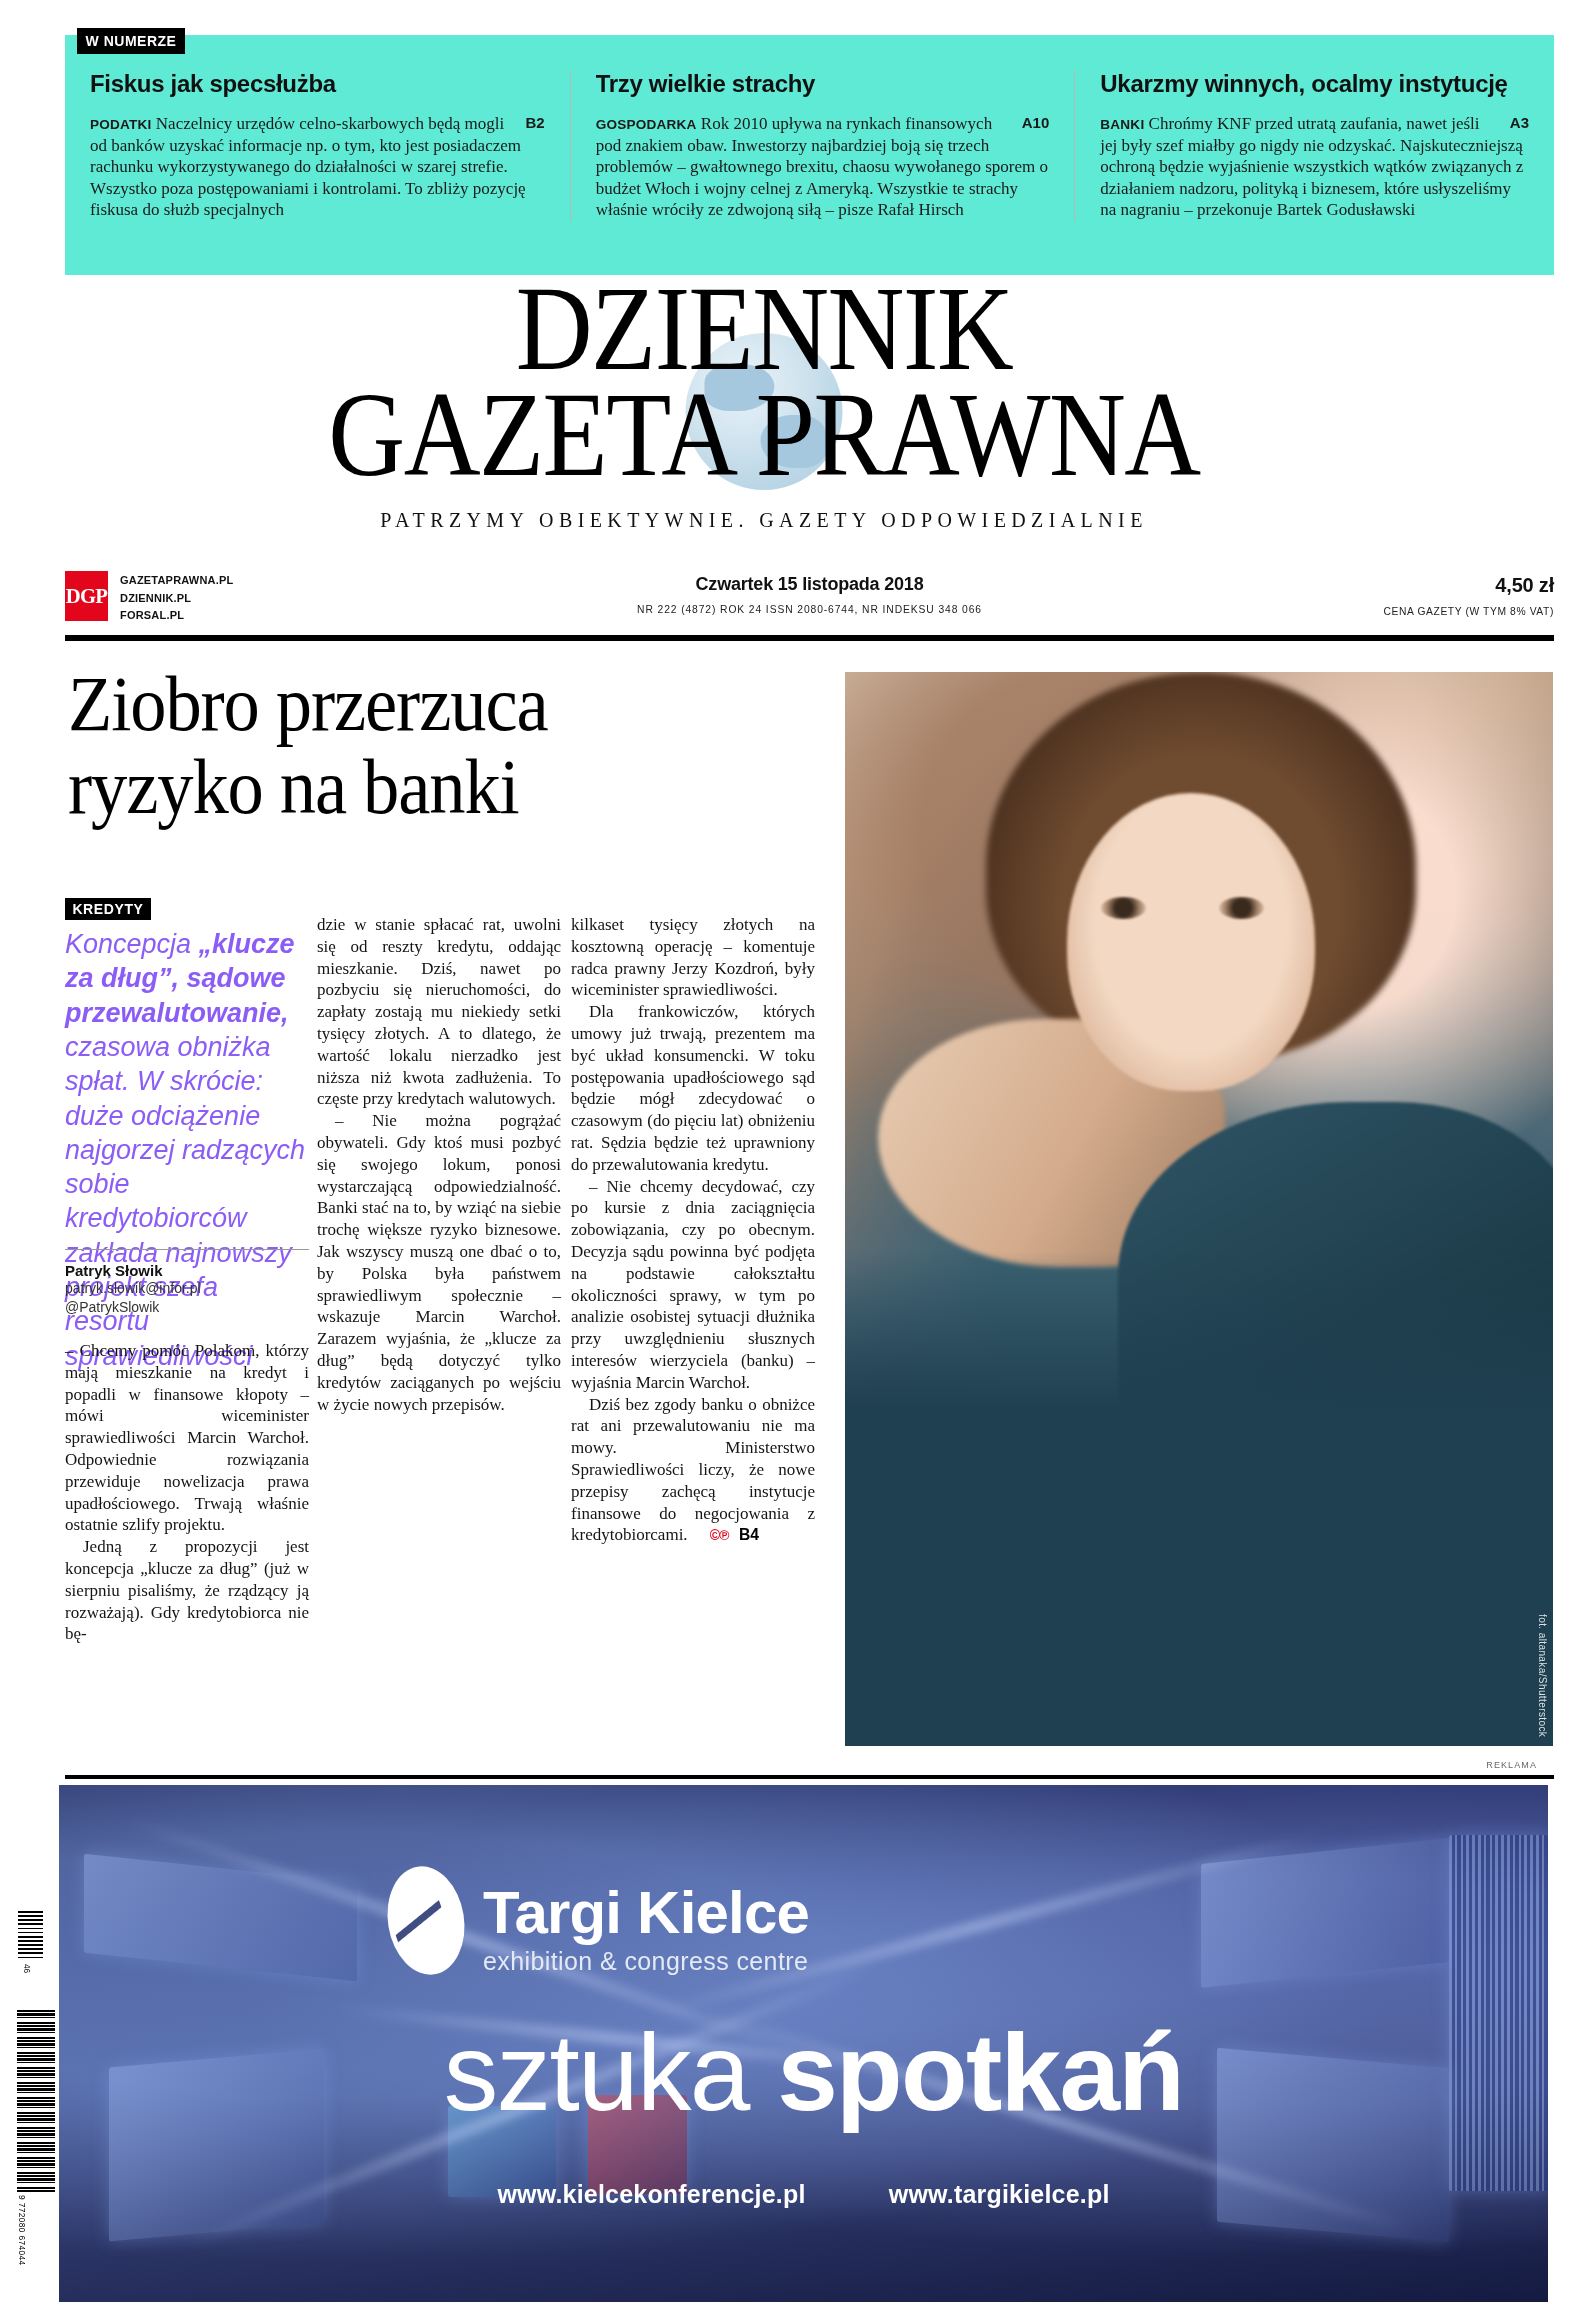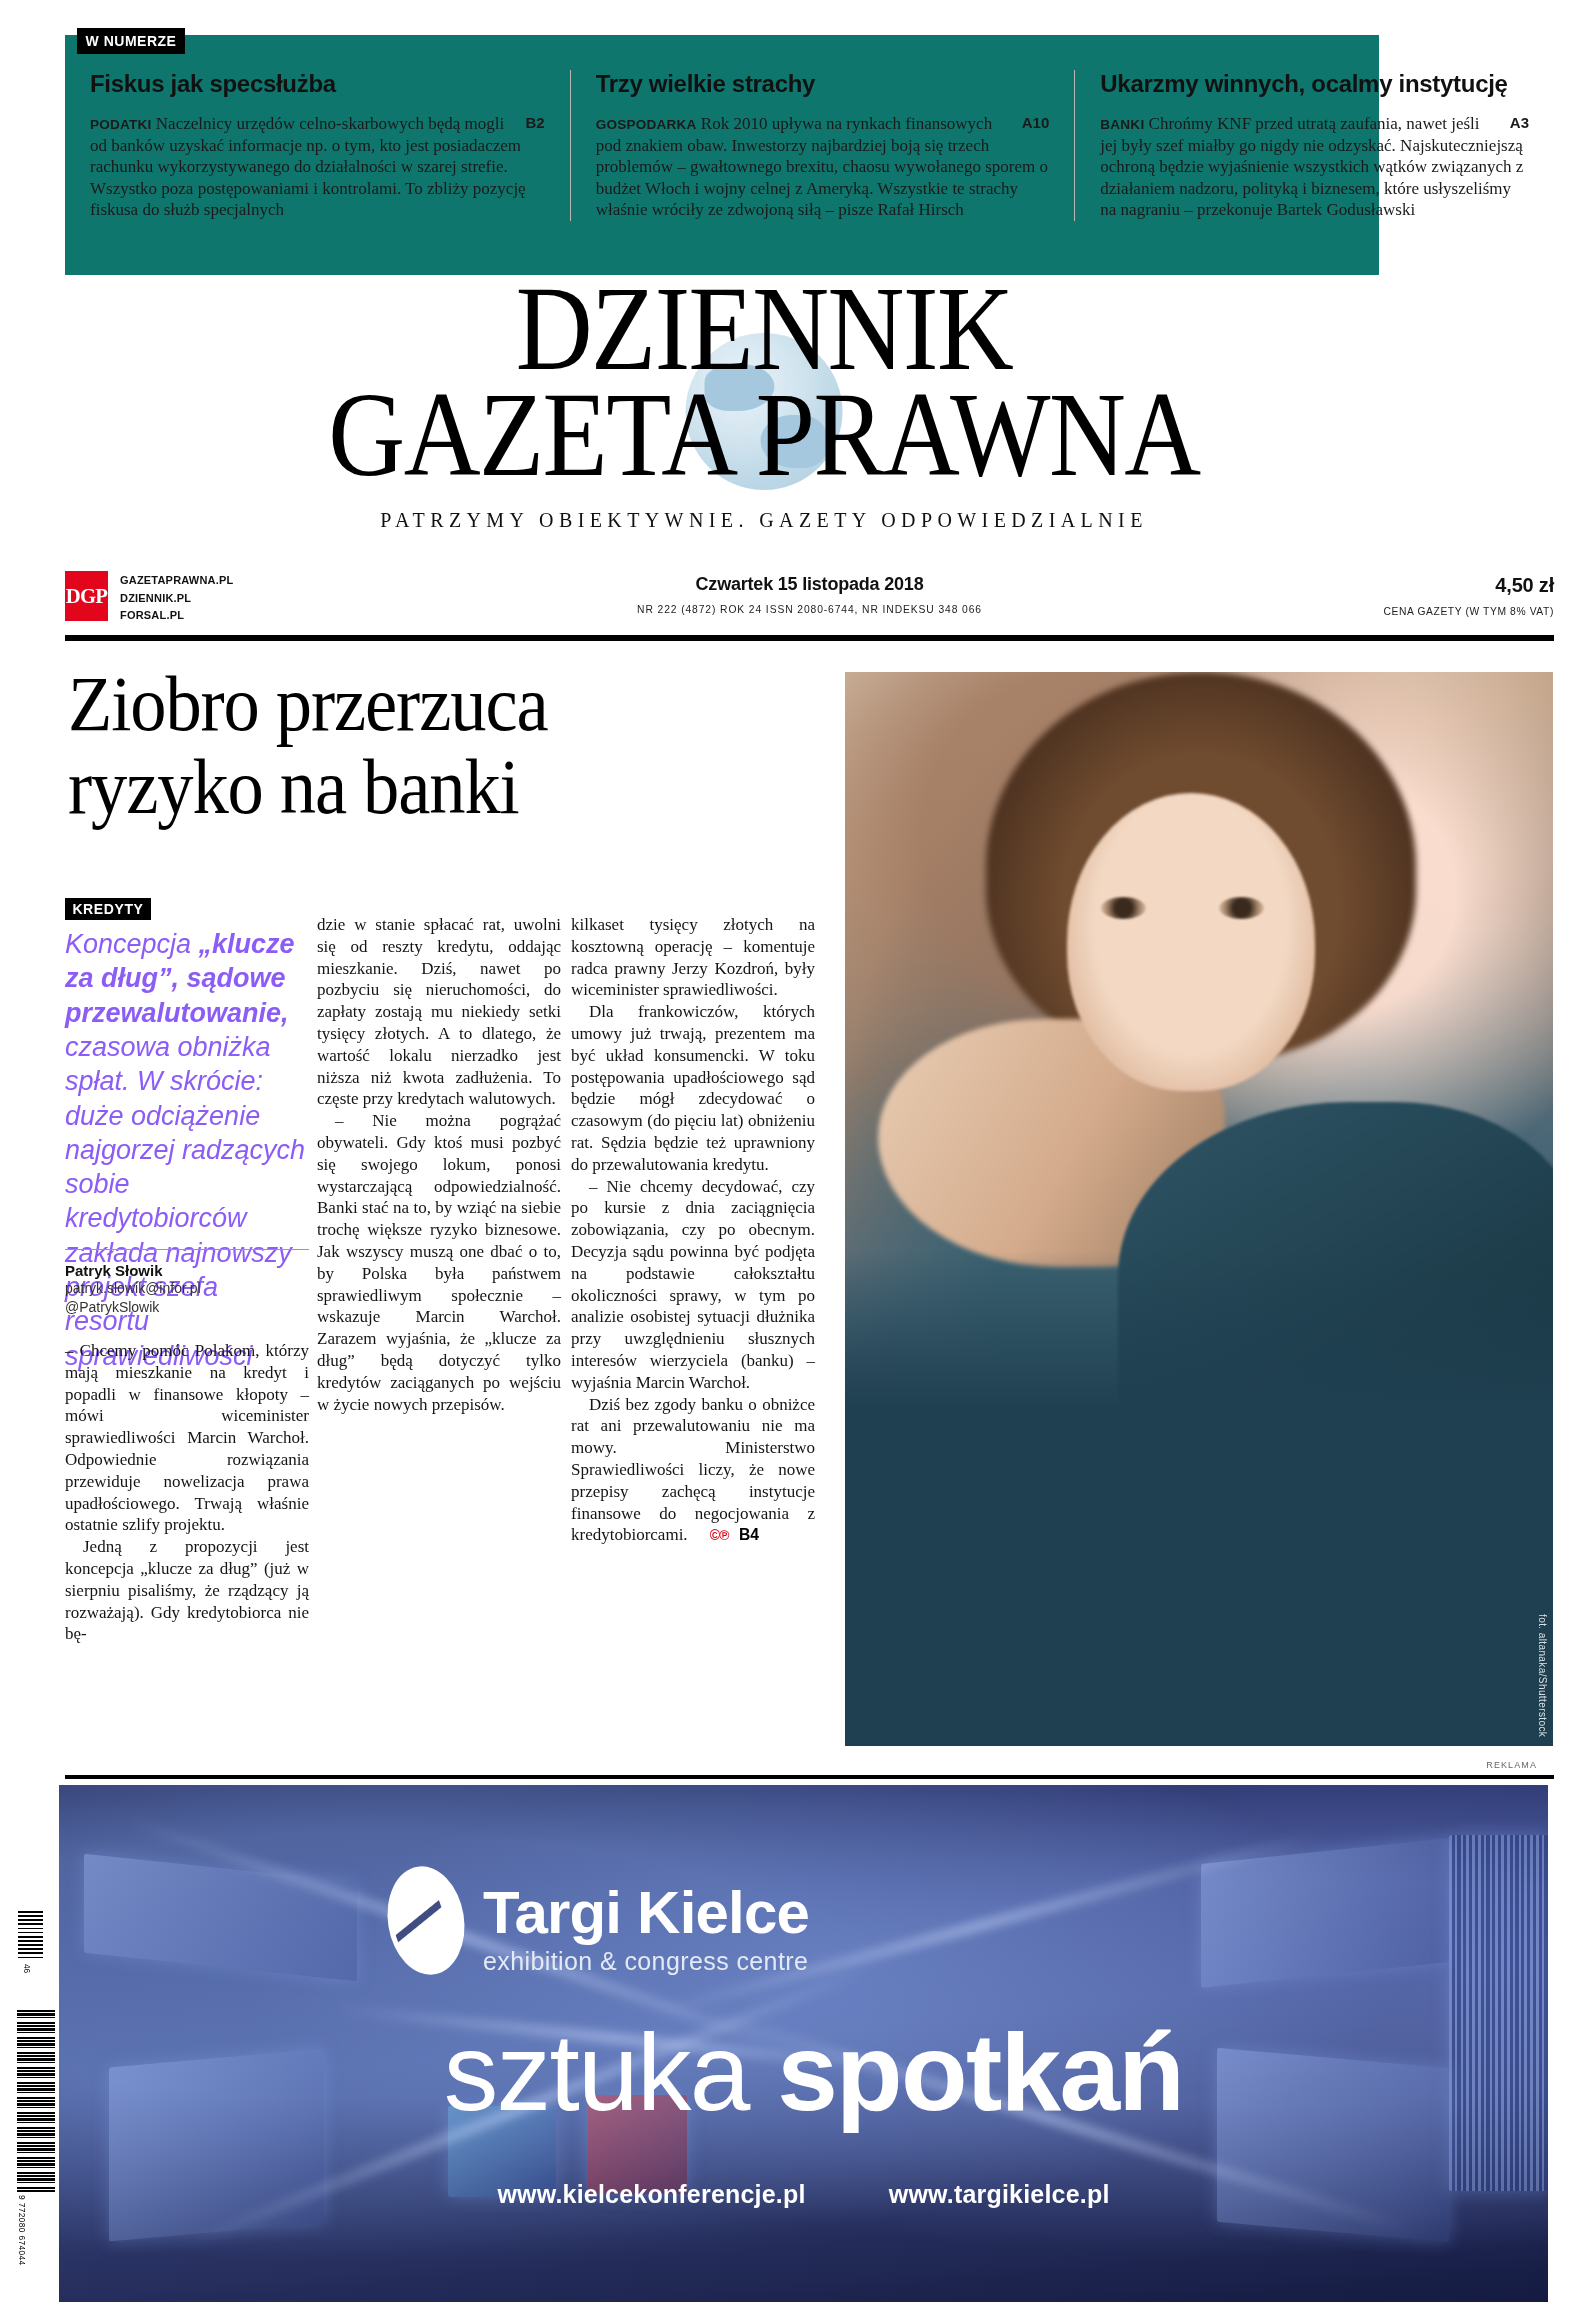--- a/index.html
+++ b/index.html
@@ -8,22 +8,22 @@
     background: #ffffff;
     font-family: "Liberation Serif", serif;
   }
   body { width: 1588px; height: 2307px; position: relative; overflow: hidden; }
 
   .page { width: 1588px; height: 2307px; position: relative; background: #fff; }
 
   
   .topbanner {
     position: absolute;
-    left: 65px; top: 35px; width: 1314px; height: 240px;
-    background: #0f766e;
+    left: 65px; top: 35px; width: 1489px; height: 240px;
+    background: #5eead4;
   }
   .wnumerze-tag {
     position: absolute; left: 11.6px; top: -7.4px;
     background: #000; color: #fff;
     font-family: "Liberation Sans", sans-serif;
     font-weight: bold; font-size: 14px; letter-spacing: 0.5px;
     padding: 5px 9px 5px 9px;
   }
   .tb-cols { position: absolute; left: 0; top: 35px; width: 1489px; display: flex; }
   .tb-col { padding: 0 25px; position: relative; }

